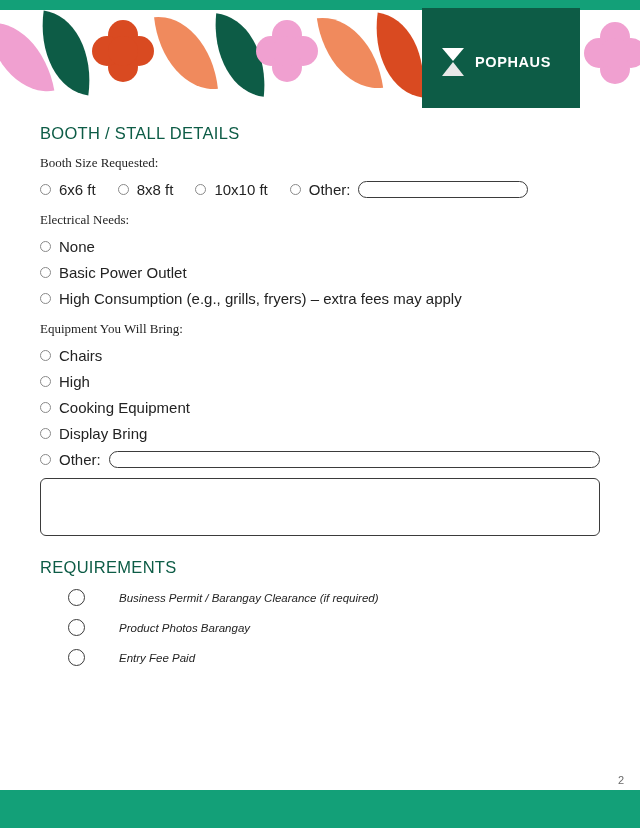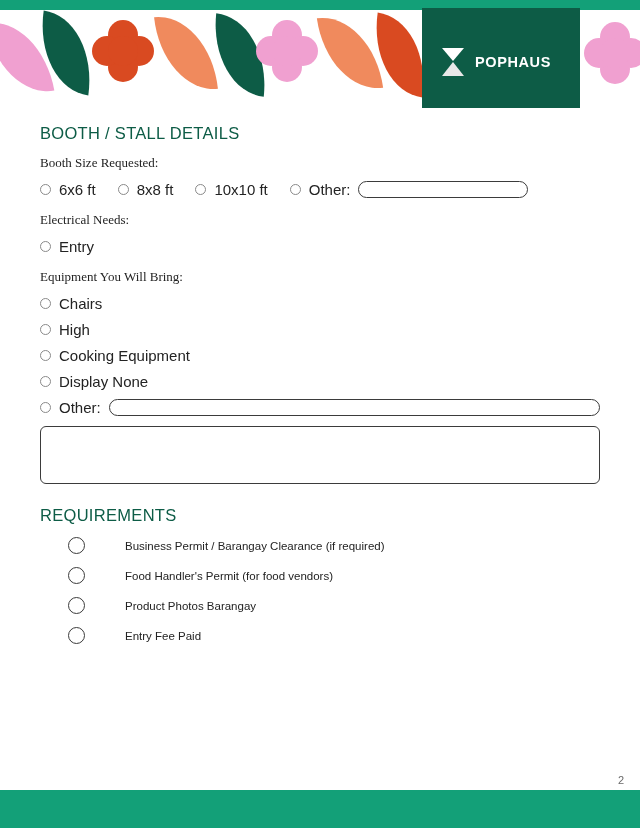--- a/index.html
+++ b/index.html
@@ -132,23 +132,24 @@
     border: 1px solid #3b3b3b;
     border-radius: 6px;
     background: #fff;
     height: 58px;
     margin-top: 10px;
   }
 
   .req-row {
     display: flex;
     align-items: center;
-    gap: 12px;
+    gap: 6px;
     margin-bottom: 13px;
     padding-left: 28px;
+    font-style: italic;
   }
   .req-circle {
     width: 17px; height: 17px;
     border: 1px solid #3b3b3b;
     border-radius: 50%;
     background: #fff;
     flex: 0 0 auto;
   }
   .req-label {
     font-size: 11.5px;
@@ -247,21 +248,33 @@
     </div>
     <div class="inline-input" style="max-width:170px;"></div>
   </div>
 
   <p class="field-label group-gap">Electrical Needs:</p>
 
   <div class="stack">
     <div class="opt-row">
       <div class="opt">
           <span class="radio"></span>
-        <span class="opt-label">Entry</span>
+        <span class="opt-label">None</span>
+      </div>
+    </div>
+    <div class="opt-row">
+      <div class="opt">
+          <span class="radio"></span>
+        <span class="opt-label">Basic Power Outlet</span>
+      </div>
+    </div>
+    <div class="opt-row">
+      <div class="opt">
+          <span class="radio"></span>
+        <span class="opt-label">High Consumption (e.g., grills, fryers) – extra fees may apply</span>
       </div>
     </div>
   </div>
 
   <p class="field-label group-gap">Equipment You Will Bring:</p>
 
   <div class="stack">
     <div class="opt-row">
       <div class="opt">
           <span class="radio"></span>
@@ -276,21 +289,21 @@
     </div>
     <div class="opt-row">
       <div class="opt">
           <span class="radio"></span>
         <span class="opt-label">Cooking Equipment</span>
       </div>
     </div>
     <div class="opt-row">
       <div class="opt">
           <span class="radio"></span>
-        <span class="opt-label">Display None</span>
+        <span class="opt-label">Display Bring</span>
       </div>
     </div>
     <div class="opt-row">
       <div class="opt" style="margin-right:8px;">
           <span class="radio"></span>
         <span class="opt-label">Other:</span>
       </div>
       <div class="inline-input"></div>
     </div>
   </div>
@@ -299,24 +312,20 @@
 
   <h2 class="section-title" style="margin-top:22px;">REQUIREMENTS</h2>
 
   <div>
     <div class="req-row">
       <span class="req-circle"></span>
       <span class="req-label">Business Permit / Barangay Clearance (if required)</span>
     </div>
     <div class="req-row">
       <span class="req-circle"></span>
-      <span class="req-label">Food Handler's Permit (for food vendors)</span>
-    </div>
-    <div class="req-row">
-      <span class="req-circle"></span>
       <span class="req-label">Product Photos Barangay</span>
     </div>
     <div class="req-row">
       <span class="req-circle"></span>
       <span class="req-label">Entry Fee Paid</span>
     </div>
   </div>
 </div>
 
 <div class="page-num">2</div>

